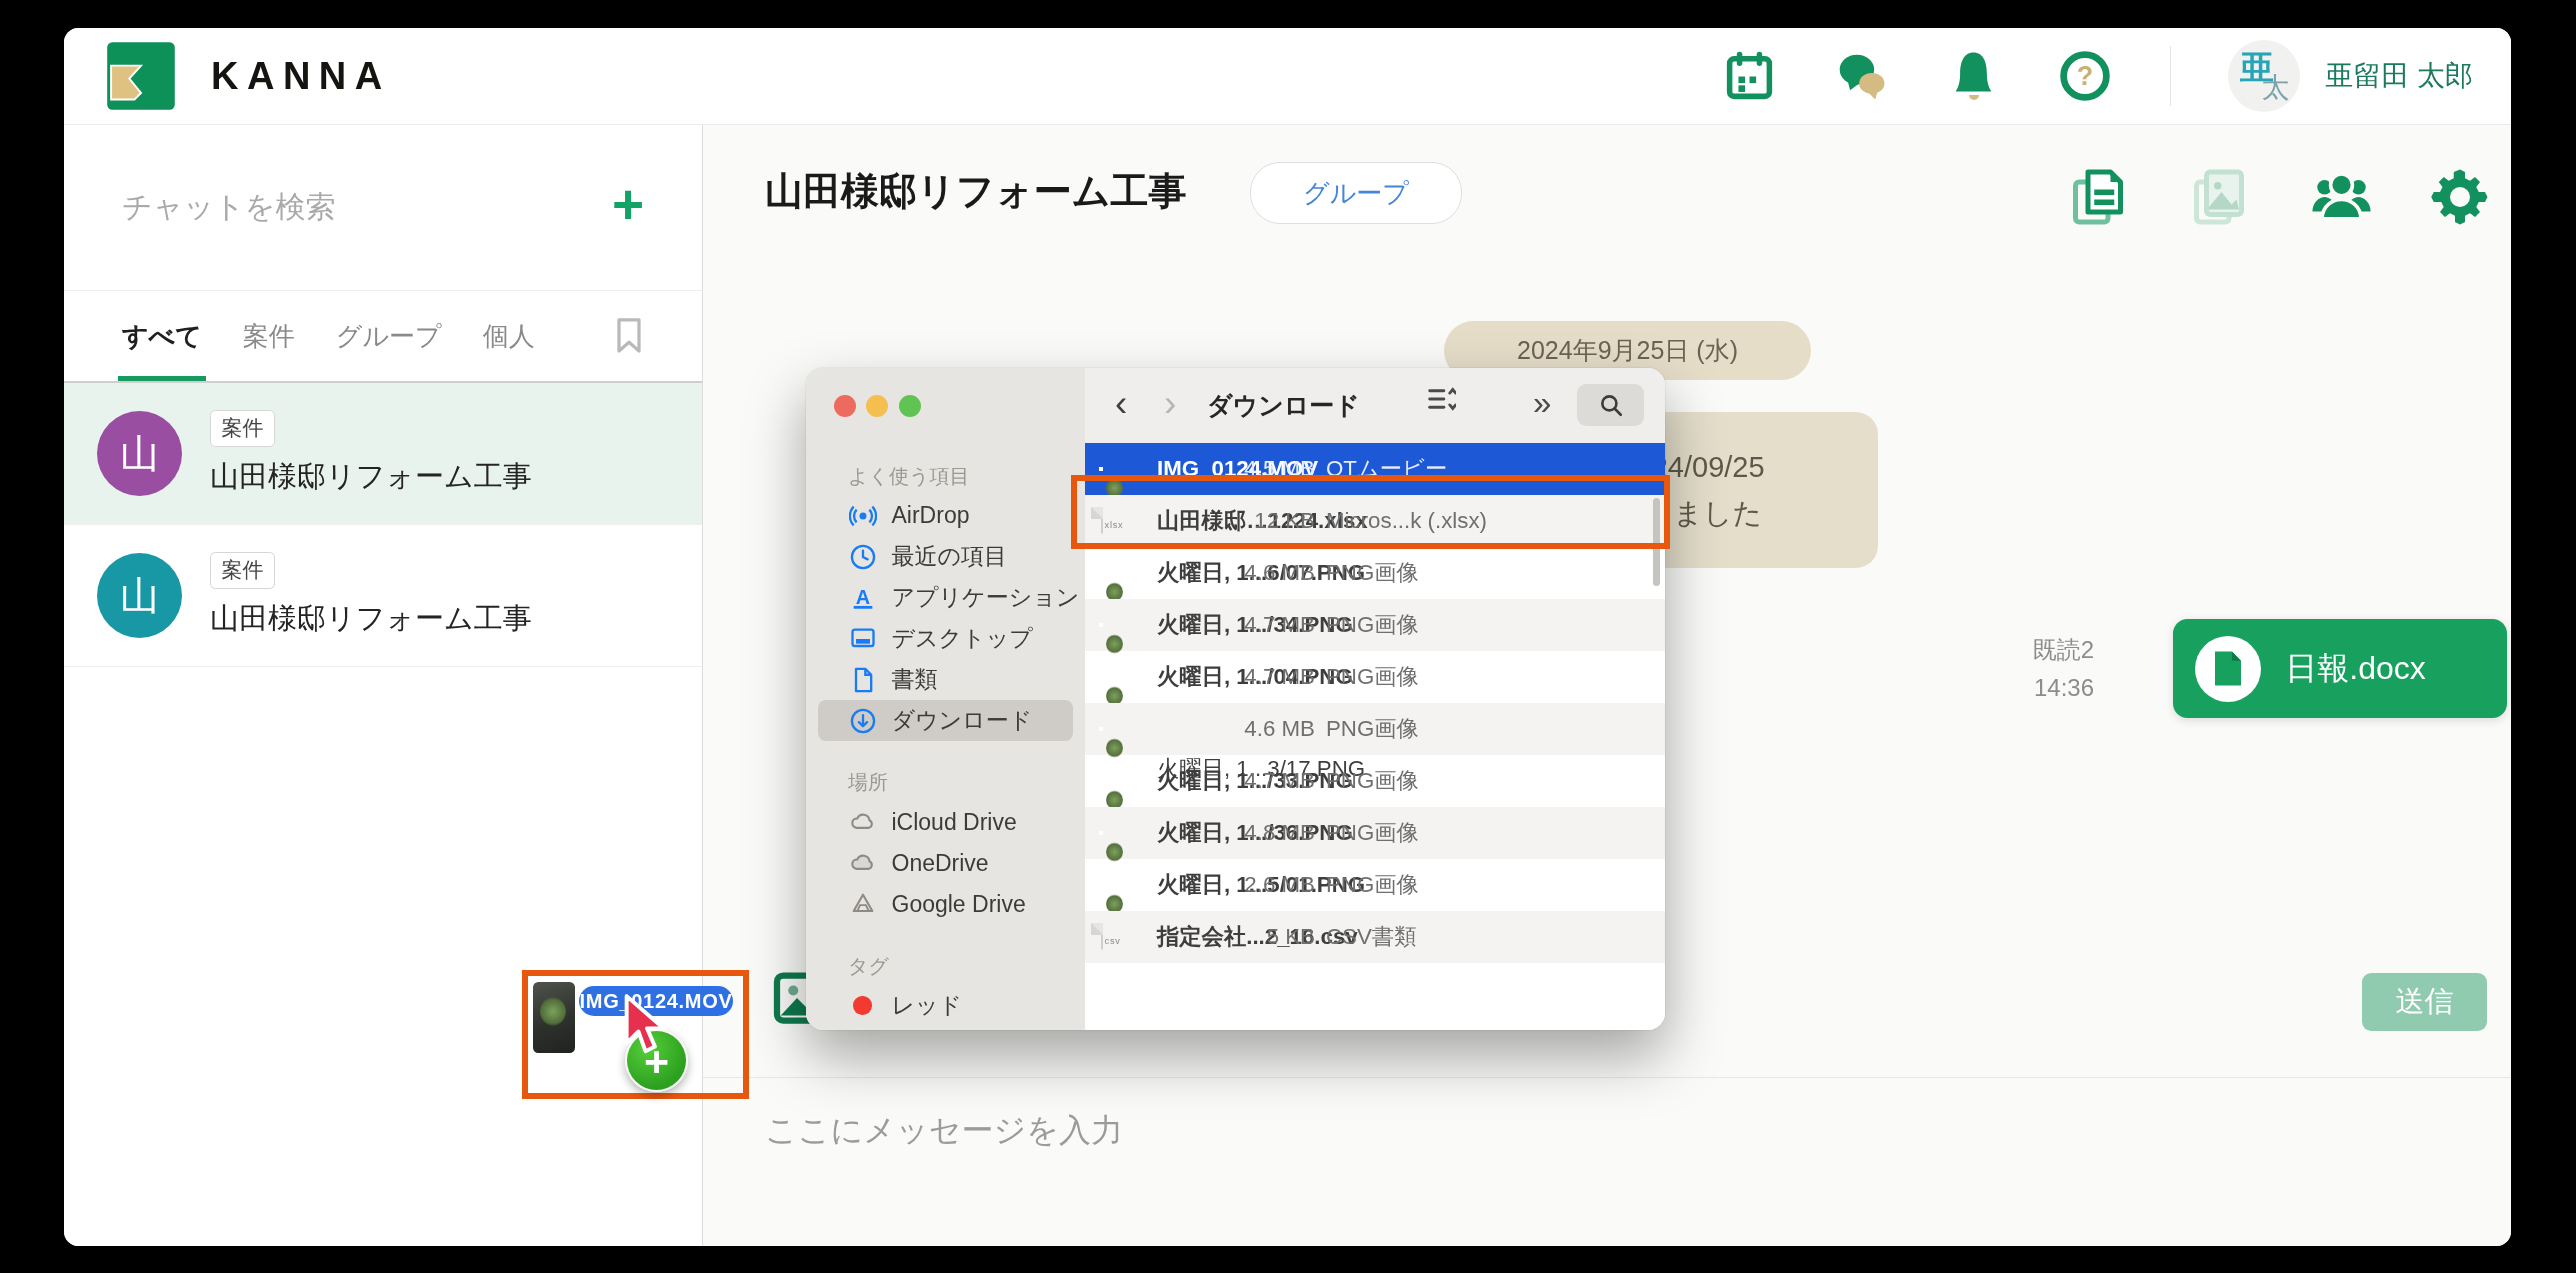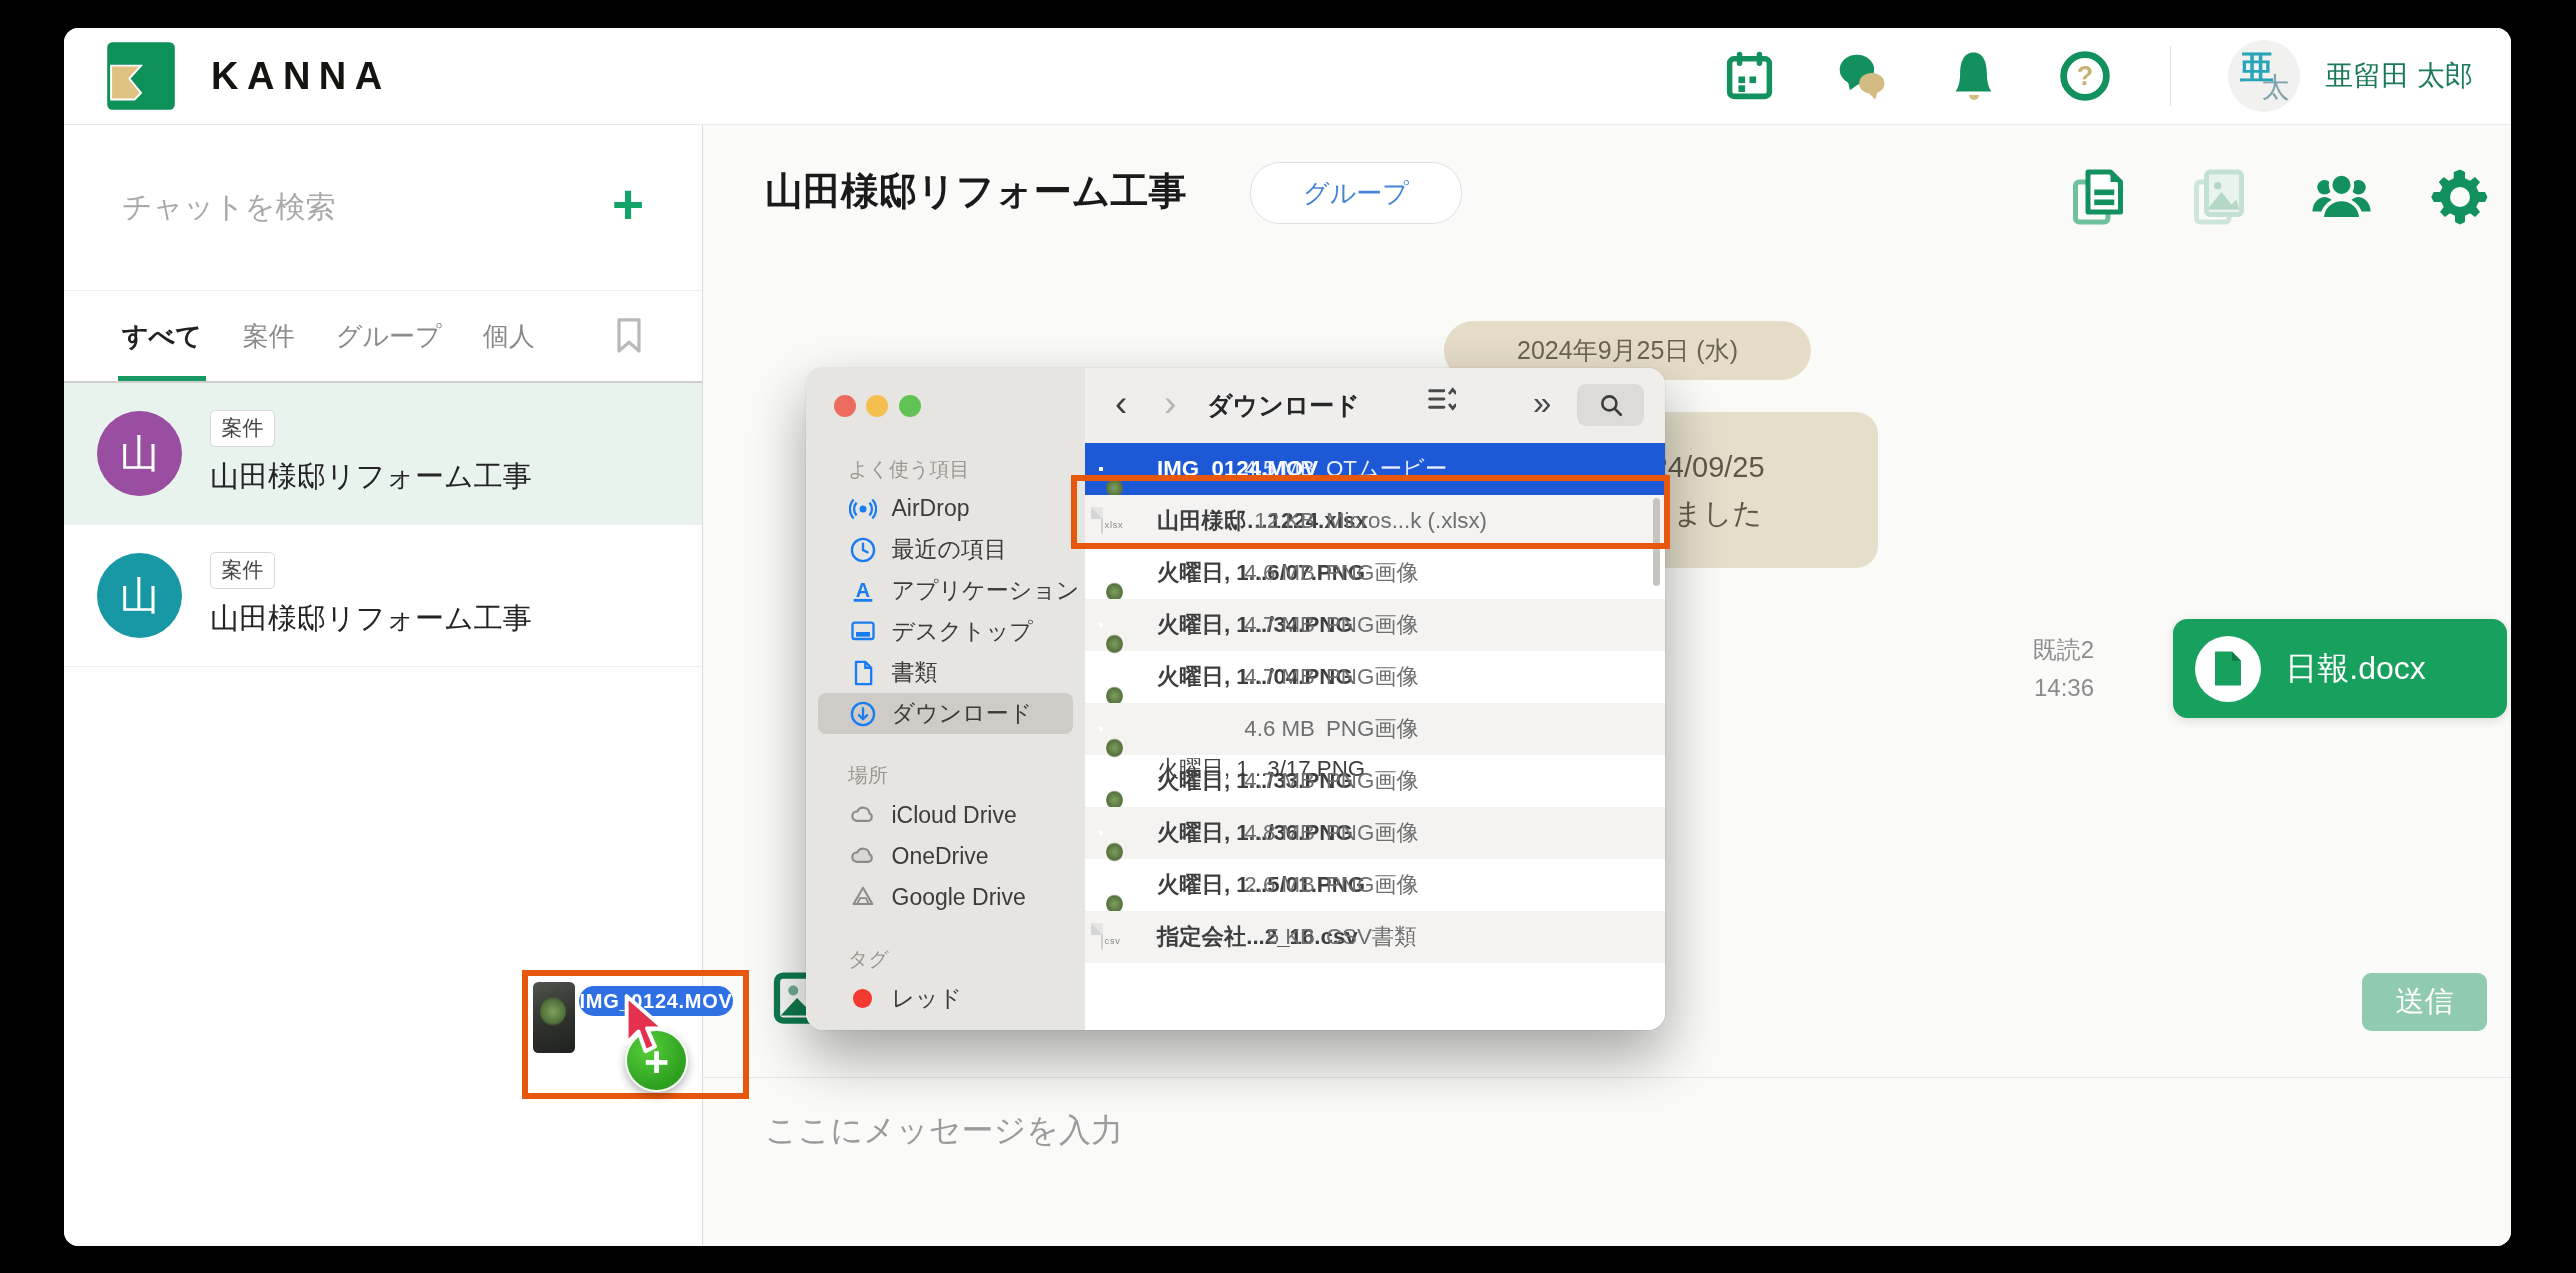--- a/index.html
+++ b/index.html
@@ -285,21 +285,21 @@
     <div class="send-btn">送信</div>
     <div class="comp-divider"></div>
     <div class="comp-ph">ここにメッセージを入力</div>
 
     <div class="finder">
       <div class="f-side">
         <div class="t-light" style="left:28px;background:#ed6a5f;"></div>
         <div class="t-light" style="left:60px;background:#f4bf4e;"></div>
         <div class="t-light" style="left:93px;background:#61c354;"></div>
 
-        <div style="position:absolute;left:0;right:0;top:60px;">
+        <div style="position:absolute;left:0;right:0;top:67px;">
           <div class="fs-head">よく使う項目</div>
           <div class="fs-item">
             <span class="fs-ic">
               <svg width="28" height="28" viewBox="0 0 24 24">
                   <g fill="none" stroke="#1a7cf2" stroke-width="2">
               <circle cx="12" cy="12" r="3" fill="#1a7cf2" stroke="none"></circle>
               <path d="M6.5 17.5 a8 8 0 0 1 0-11 M17.5 6.5 a8 8 0 0 1 0 11 M4 20 a11.5 11.5 0 0 1 0-16 M20 4 a11.5 11.5 0 0 1 0 16"></path>
                   </g>
                 </svg>
             </span>

